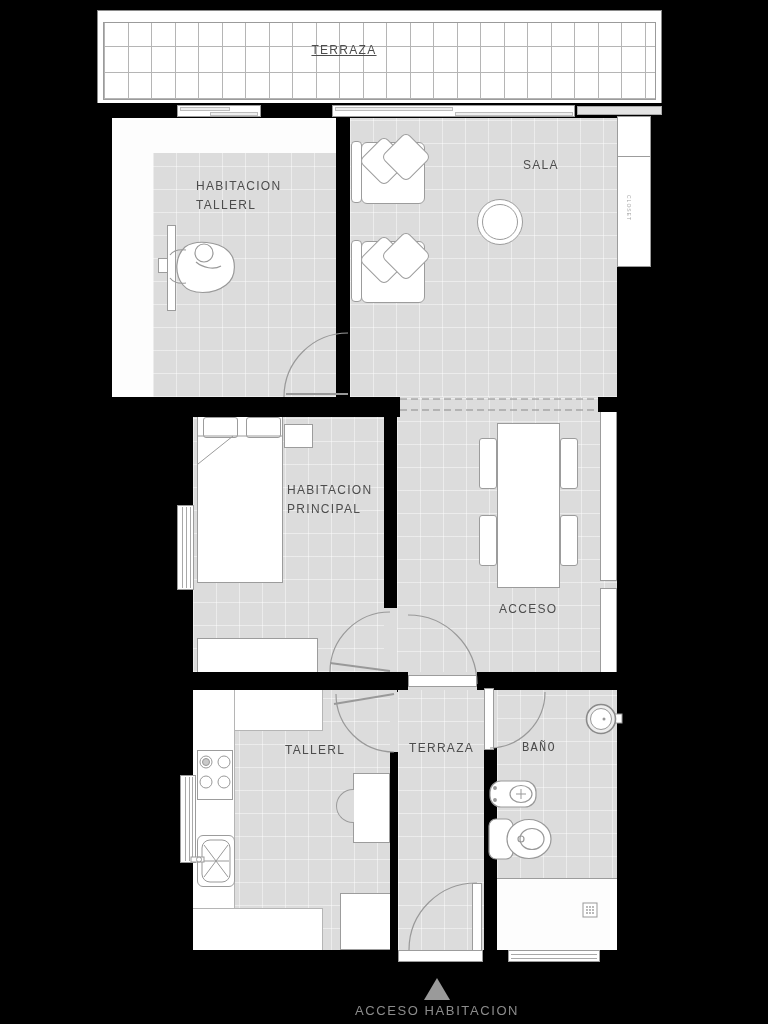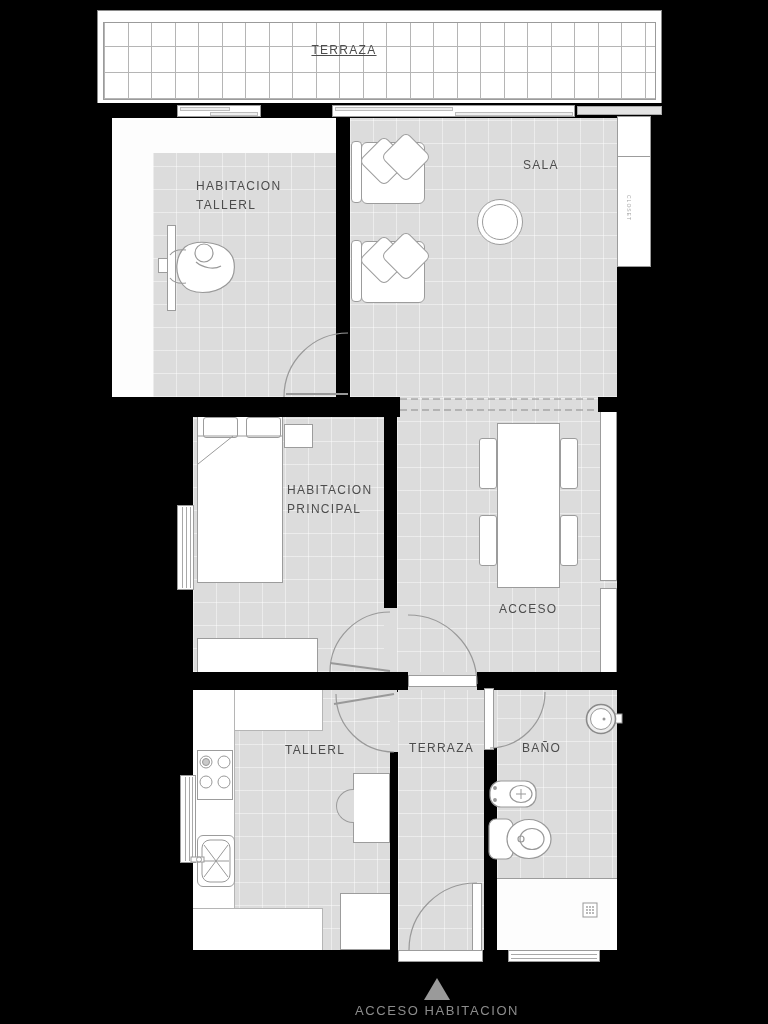--- a/index.html
+++ b/index.html
@@ -218,16 +218,16 @@
 
   <div class="room-label" style="left:284px;top:41px;width:120px;text-align:center;text-decoration:underline;">TERRAZA</div>
   <div class="room-label" style="left:523px;top:156px;">SALA</div>
   <div class="room-label" style="left:196px;top:177px;">HABITACION
 TALLERL</div>
   <div class="room-label" style="left:287px;top:481px;">HABITACION
 PRINCIPAL</div>
   <div class="room-label" style="left:499px;top:600px;">ACCESO</div>
   <div class="room-label" style="left:285px;top:741px;">TALLERL</div>
   <div class="room-label" style="left:409px;top:739px;">TERRAZA</div>
-  <div class="room-label" style="left:522px;top:739px;">BAÑO</div>
+  <div class="room-label" style="left:522px;top:739px;font-family:Liberation Mono, monospace;">BAÑO</div>
   <div class="access-label" style="left:337px;top:1003px;width:200px;">ACCESO HABITACION</div>
 
 </div>
 
 </body></html>

